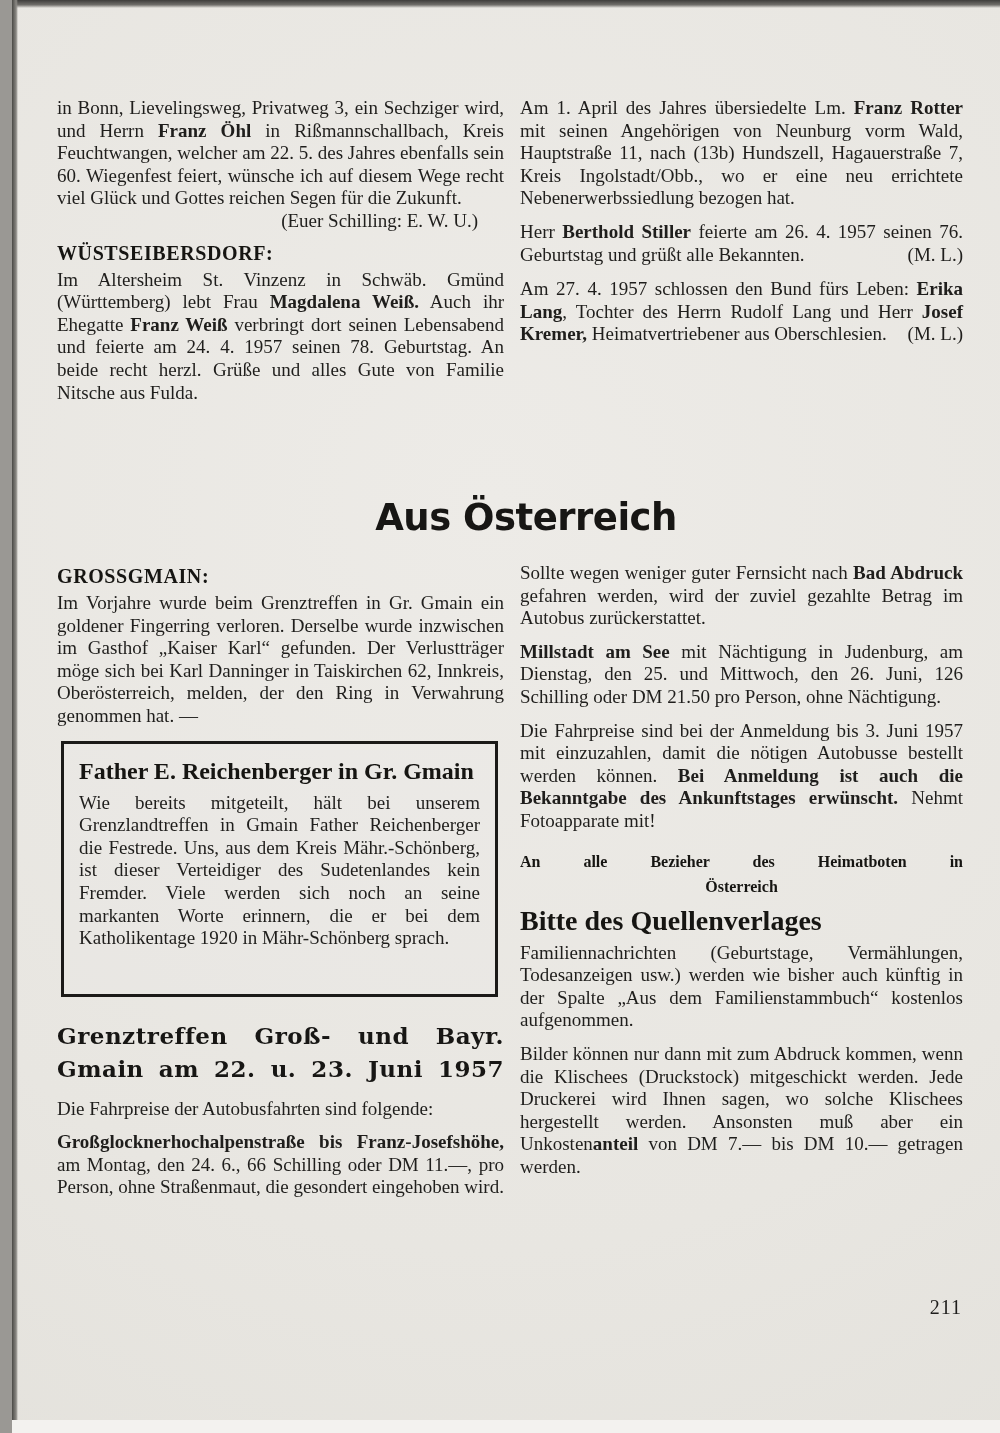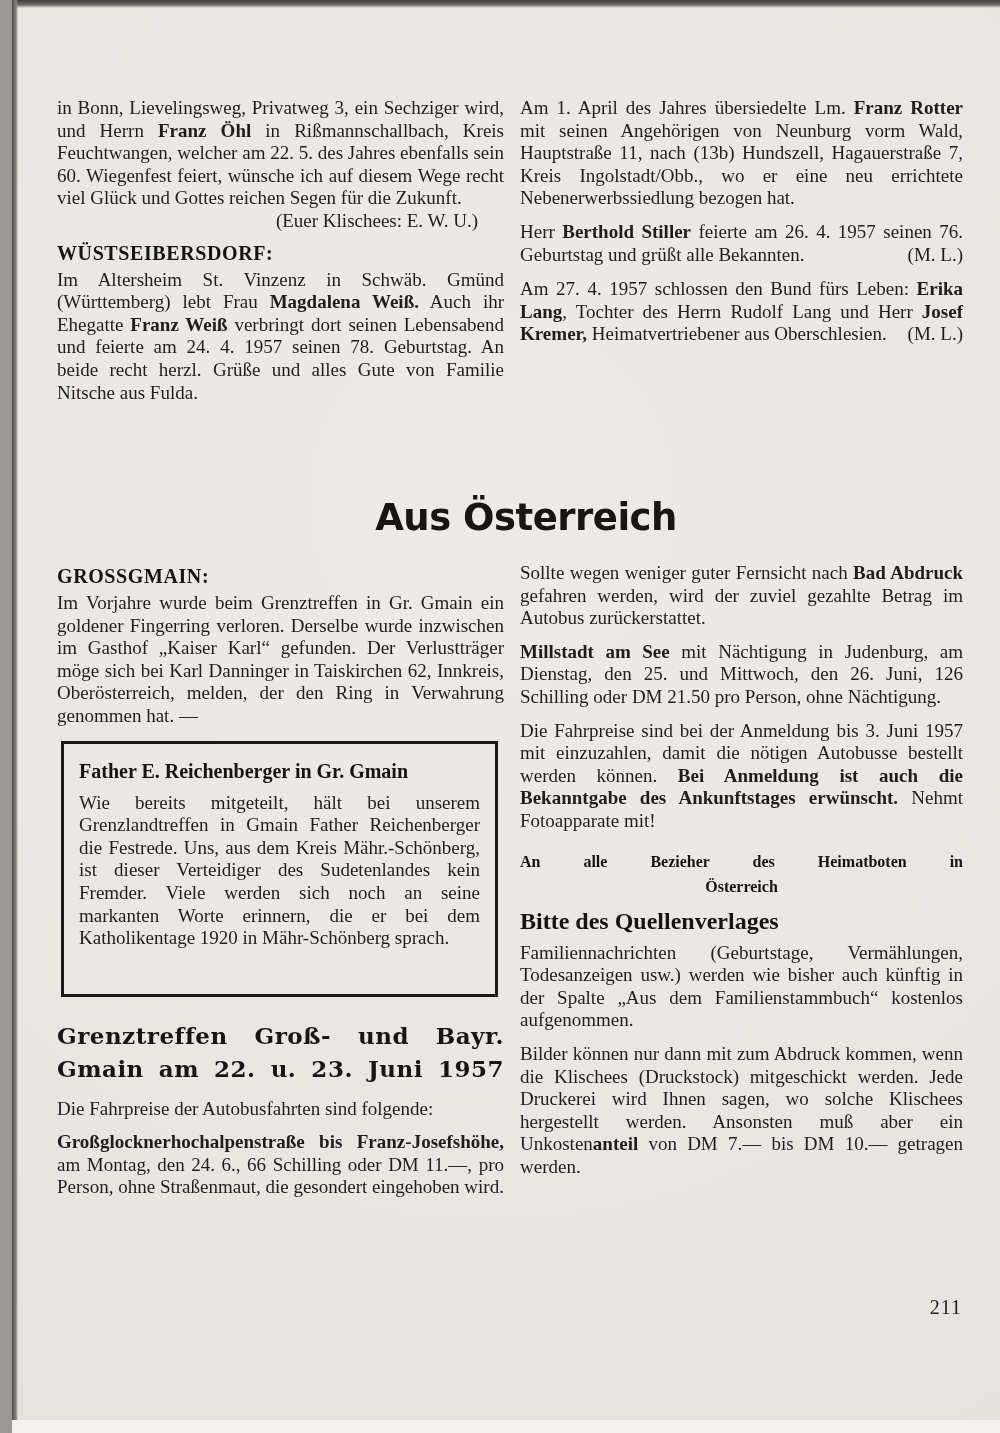--- a/index.html
+++ b/index.html
@@ -30,41 +30,41 @@
   .runhead.first{margin-top:0;}
   #main-title{
     position:absolute;left:0;top:496px;width:1000px;margin:0;box-sizing:border-box;padding-left:28px;
     text-align:center;font-family:"DejaVu Sans", sans-serif;font-weight:bold;font-size:37px;
     letter-spacing:-.5px;color:#171614;
   }
   .notice-box{
     border:3px solid #1b1a18;margin:13px 6px 0 4px;padding:13px 15px 10px 15px;
     box-sizing:border-box;min-height:256px;background:rgba(255,255,255,0.04);
   }
-  .box-title{font-size:20px;font-weight:bold;margin:2px 0 9px 0;line-height:24px;color:#161512;}
+  .box-title{font-size:24px;font-weight:bold;margin:2px 0 9px 0;line-height:24px;color:#161512;}
   .display-head{margin:22px 0 13px 0;font-family:"DejaVu Serif", serif;font-weight:bold;
     font-size:23px;line-height:33px;letter-spacing:.5px;color:#171614;}
   .dline{display:block;text-align:justify;text-align-last:justify;}
   .center-head{margin:16px 0 10px 0;font-size:16px;font-weight:bold;line-height:25px;color:#161512;}
   .chl1{display:block;text-align:justify;text-align-last:justify;}
   .chl2{display:block;text-align:center;}
-  .subhead{font-size:24px;font-weight:bold;margin:0 0 9px 0;line-height:24px;color:#161512;}
+  .subhead{font-size:28px;font-weight:bold;margin:0 0 9px 0;line-height:24px;color:#161512;}
   #pagenum{position:absolute;top:1296px;left:0;width:950px;text-align:right;font-size:20px;letter-spacing:1px;}
 </style>
 </head>
 <body>
 
 <div id="paper">
   <div class="edge-top"></div>
   <div class="edge-left"></div>
   <div class="edge-bottom"></div>
 
   <section class="blk" id="tl">
     <p class="bodytext m0"><span>in Bonn, Lievelingsweg, Privatweg 3, ein Sechziger wird, und Herrn </span><span class="b">Franz Öhl</span><span> in Rißmannschallbach, Kreis Feuchtwangen, welcher am 22. 5. des Jahres ebenfalls sein 60. Wiegenfest feiert, wünsche ich auf diesem Wege recht viel Glück und Gottes reichen Segen für die Zukunft.</span></p>
-    <div class="byline">(Euer Klischees: E. W. U.)</div>
+    <div class="byline">(Euer Schilling: E. W. U.)</div>
     <h4 class="runhead">WÜSTSEIBERSDORF:</h4>
     <p class="bodytext"><span>Im Altersheim St. Vinzenz in Schwäb. Gmünd (Württemberg) lebt Frau </span><span class="b">Magdalena Weiß.</span><span> Auch ihr Ehegatte </span><span class="b">Franz Weiß</span><span> verbringt dort seinen Lebensabend und feierte am 24. 4. 1957 seinen 78. Geburtstag. An beide recht herzl. Grüße und alles Gute von Familie Nitsche aus Fulda.</span></p>
   </section>
 
   <section class="blk" id="tr">
     <p class="bodytext"><span>Am 1. April des Jahres übersiedelte Lm. </span><span class="b">Franz Rotter</span><span> mit seinen Angehörigen von Neunburg vorm Wald, Hauptstraße 11, nach (13b) Hundszell, Hagauerstraße 7, Kreis Ingolstadt/Obb., wo er eine neu errichtete Nebenerwerbssiedlung bezogen hat.</span></p>
     <p class="bodytext m0"><span>Herr </span><span class="b">Berthold Stiller</span><span> feierte am 26. 4. 1957 seinen 76. Geburtstag und grüßt alle Bekannten.</span></p>
     <div class="sig">(M. L.)</div>
     <p class="bodytext m0"><span>Am 27. 4. 1957 schlossen den Bund fürs Leben: </span><span class="b">Erika Lang</span><span>, Tochter des Herrn Rudolf Lang und Herr </span><span class="b">Josef Kremer,</span><span> Heimatvertriebener aus Oberschlesien.</span></p>
     <div class="sig">(M. L.)</div>

